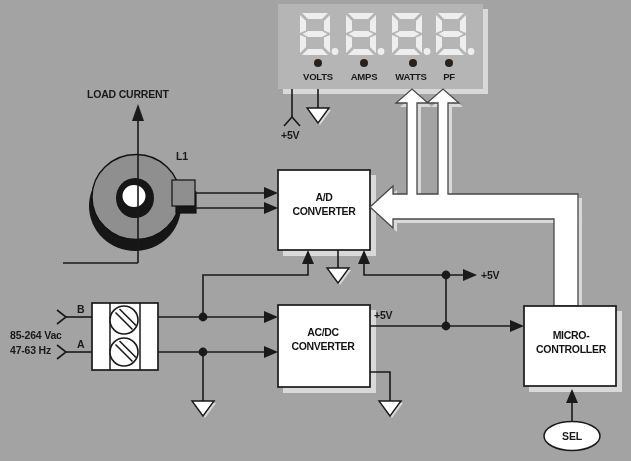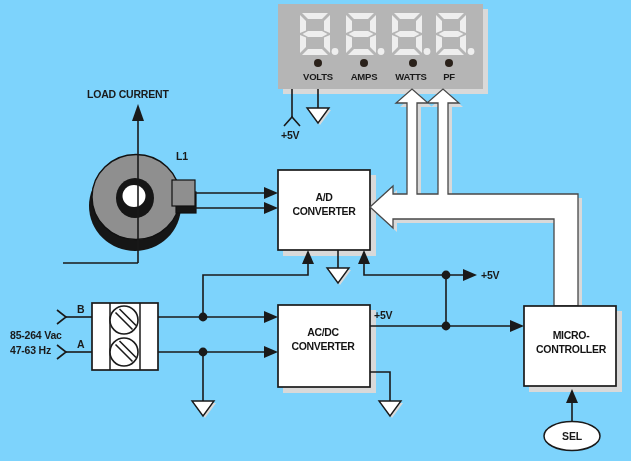--- a/index.html
+++ b/index.html
@@ -1,16 +1,16 @@
 <!DOCTYPE html>
 <html><head>
 <meta charset="utf-8">
 <style>
   html,body{margin:0;padding:0;background:#ffffff;}
-  .stage{position:relative;width:631px;height:461px;background:#7dd3fc;overflow:hidden;
+  .stage{position:relative;width:631px;height:461px;background:#a3a3a3;overflow:hidden;
          font-family:"Liberation Sans","DejaVu Sans",sans-serif;}
   svg{position:absolute;left:0;top:0;}
   text{font-family:"Liberation Sans","DejaVu Sans",sans-serif;font-weight:bold;fill:#1a1a1a;}
   .t10{font-size:10.5px;letter-spacing:-0.2px;}
   .t9{font-size:9.5px;letter-spacing:-0.2px;}
   .blk{font-size:10.5px;letter-spacing:-0.3px;fill:#141414;}
 </style>
 </head>
 <body>
 

